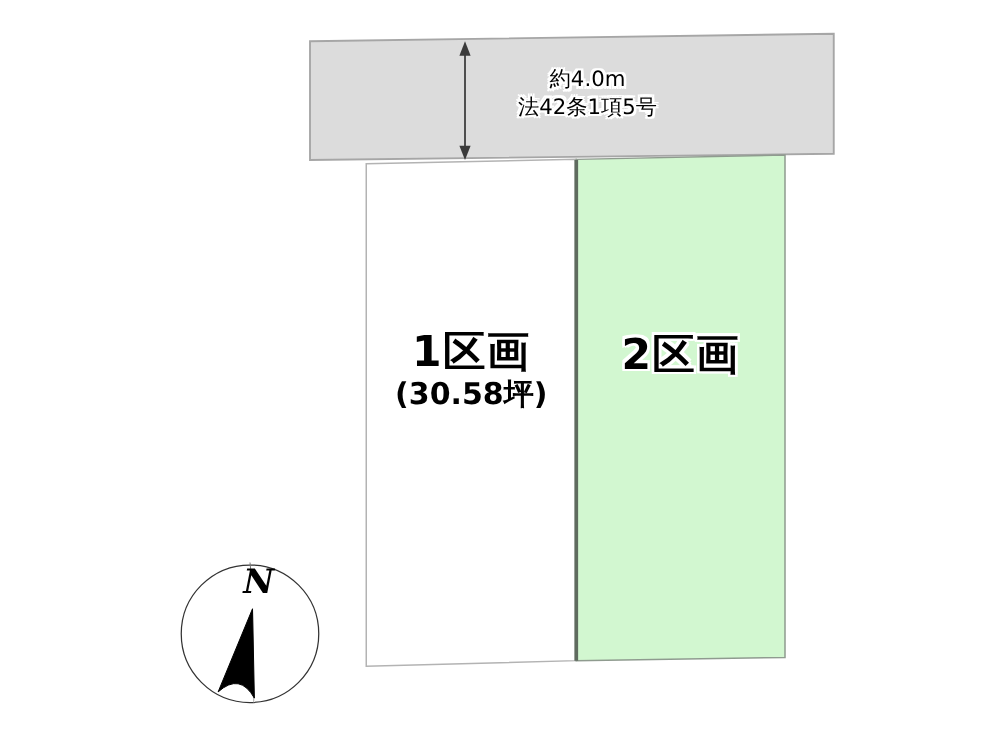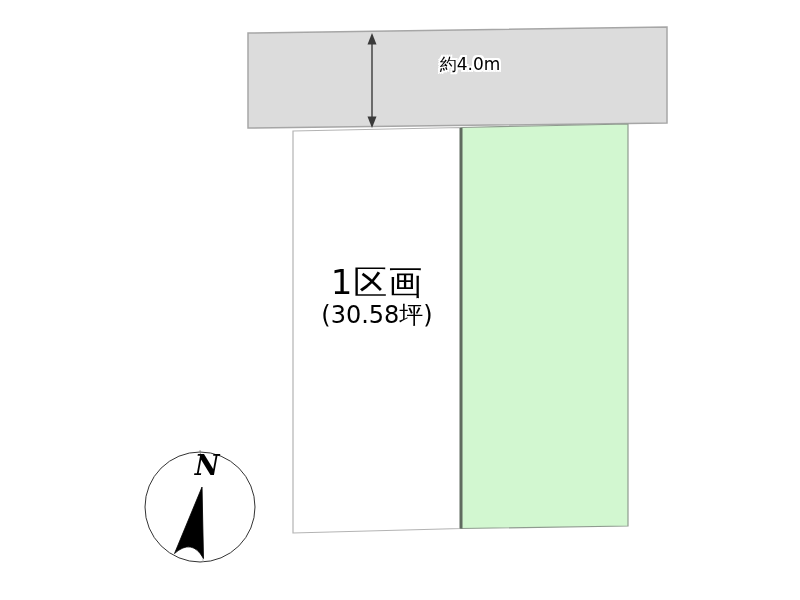--- a/index.html
+++ b/index.html
@@ -31,20 +31,21 @@
     white-space: nowrap;
   }
 
   .plot-label {
     position: absolute;
     display: flex;
     flex-direction: column;
     align-items: center;
     text-align: center;
     white-space: nowrap;
+    font-weight: bold;
   }
   .plot-label.p1 { left: 293px; top: 262px; width: 168px; }
   .plot-label.p2 { left: 461px; top: 264px; width: 167px; }
 
   .plot-name  { font-size: 34px; line-height: 40px; letter-spacing: 1px; }
   .plot-area  { font-size: 23px; line-height: 32px; margin-top: 8px; }
   .plot-tsubo { font-size: 24px; line-height: 26px; }
 
   .compass-n {
     position: absolute;
@@ -82,25 +83,27 @@
     <g>
       <circle cx="200" cy="507" r="55" fill="none" stroke-width="1" stroke="#333333"></circle>
       <line x1="200" y1="450" x2="201" y2="460" stroke="#777" stroke-width="0.8"></line>
       <line x1="202" y1="488" x2="203" y2="562" stroke="#aaa" stroke-width="0.8"></line>
       <path d="M 202 487 L 203.5 558.5 Q 192 538 174.5 553.5 Z" stroke="#000" stroke-width="0.8" fill="#000000"></path>
     </g>
   </svg>
 
   <div class="road-label halo">
     <div>約4.0m</div>
+    <div>法42条1項5号</div>
   </div>
 
   <div class="plot-label p1">
     <div class="plot-name halo">1区画</div>
     <div class="plot-tsubo halo">(30.58坪)</div>
   </div>
 
   <div class="plot-label p2">
+    <div class="plot-name halo">2区画</div>
   </div>
 
   <div class="compass-n">N</div>
 
 </div>
 
 </body></html>

